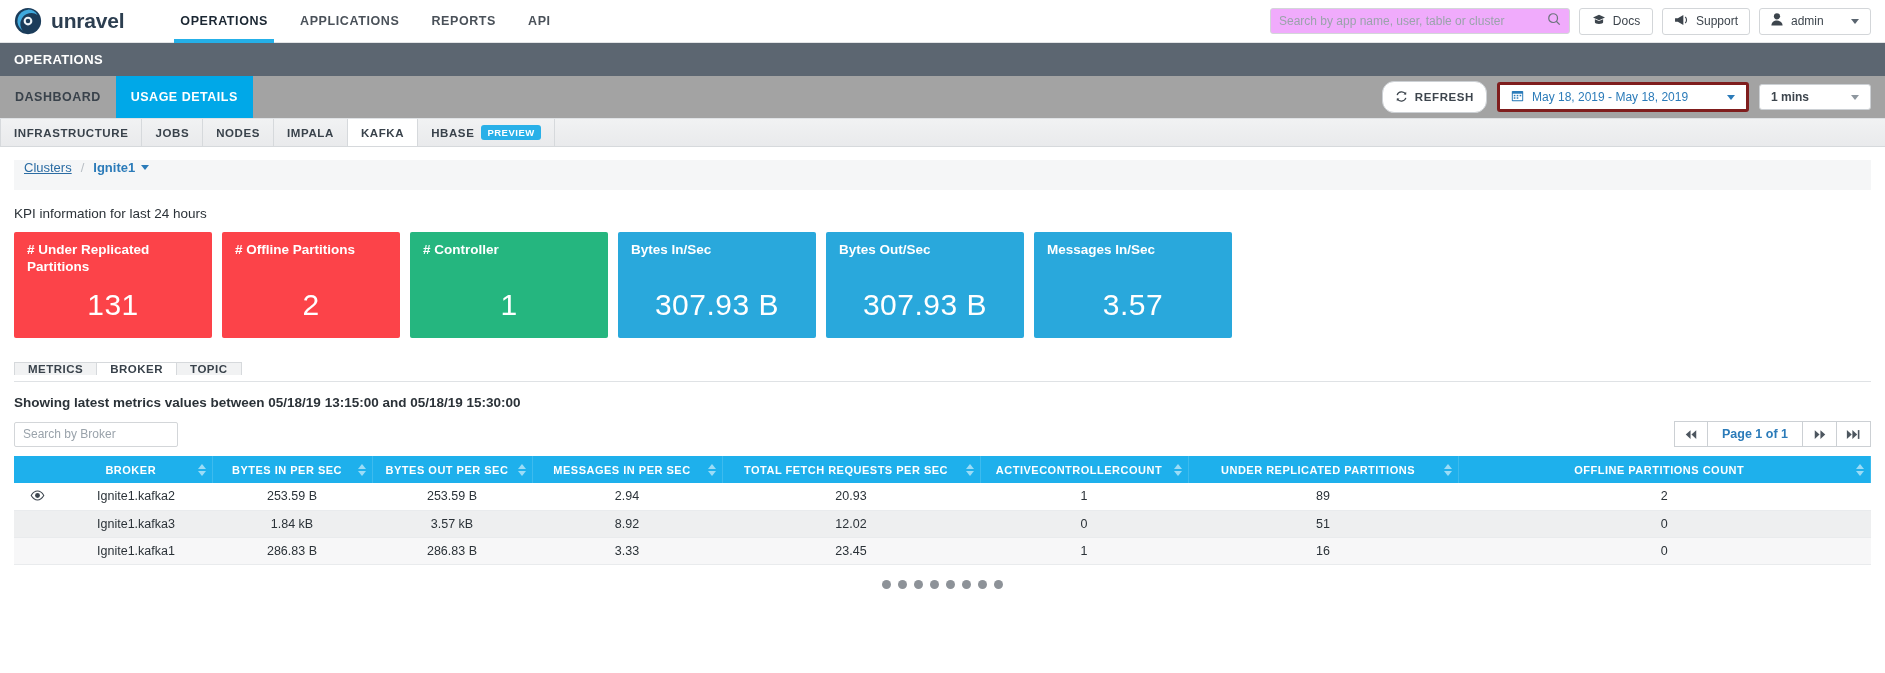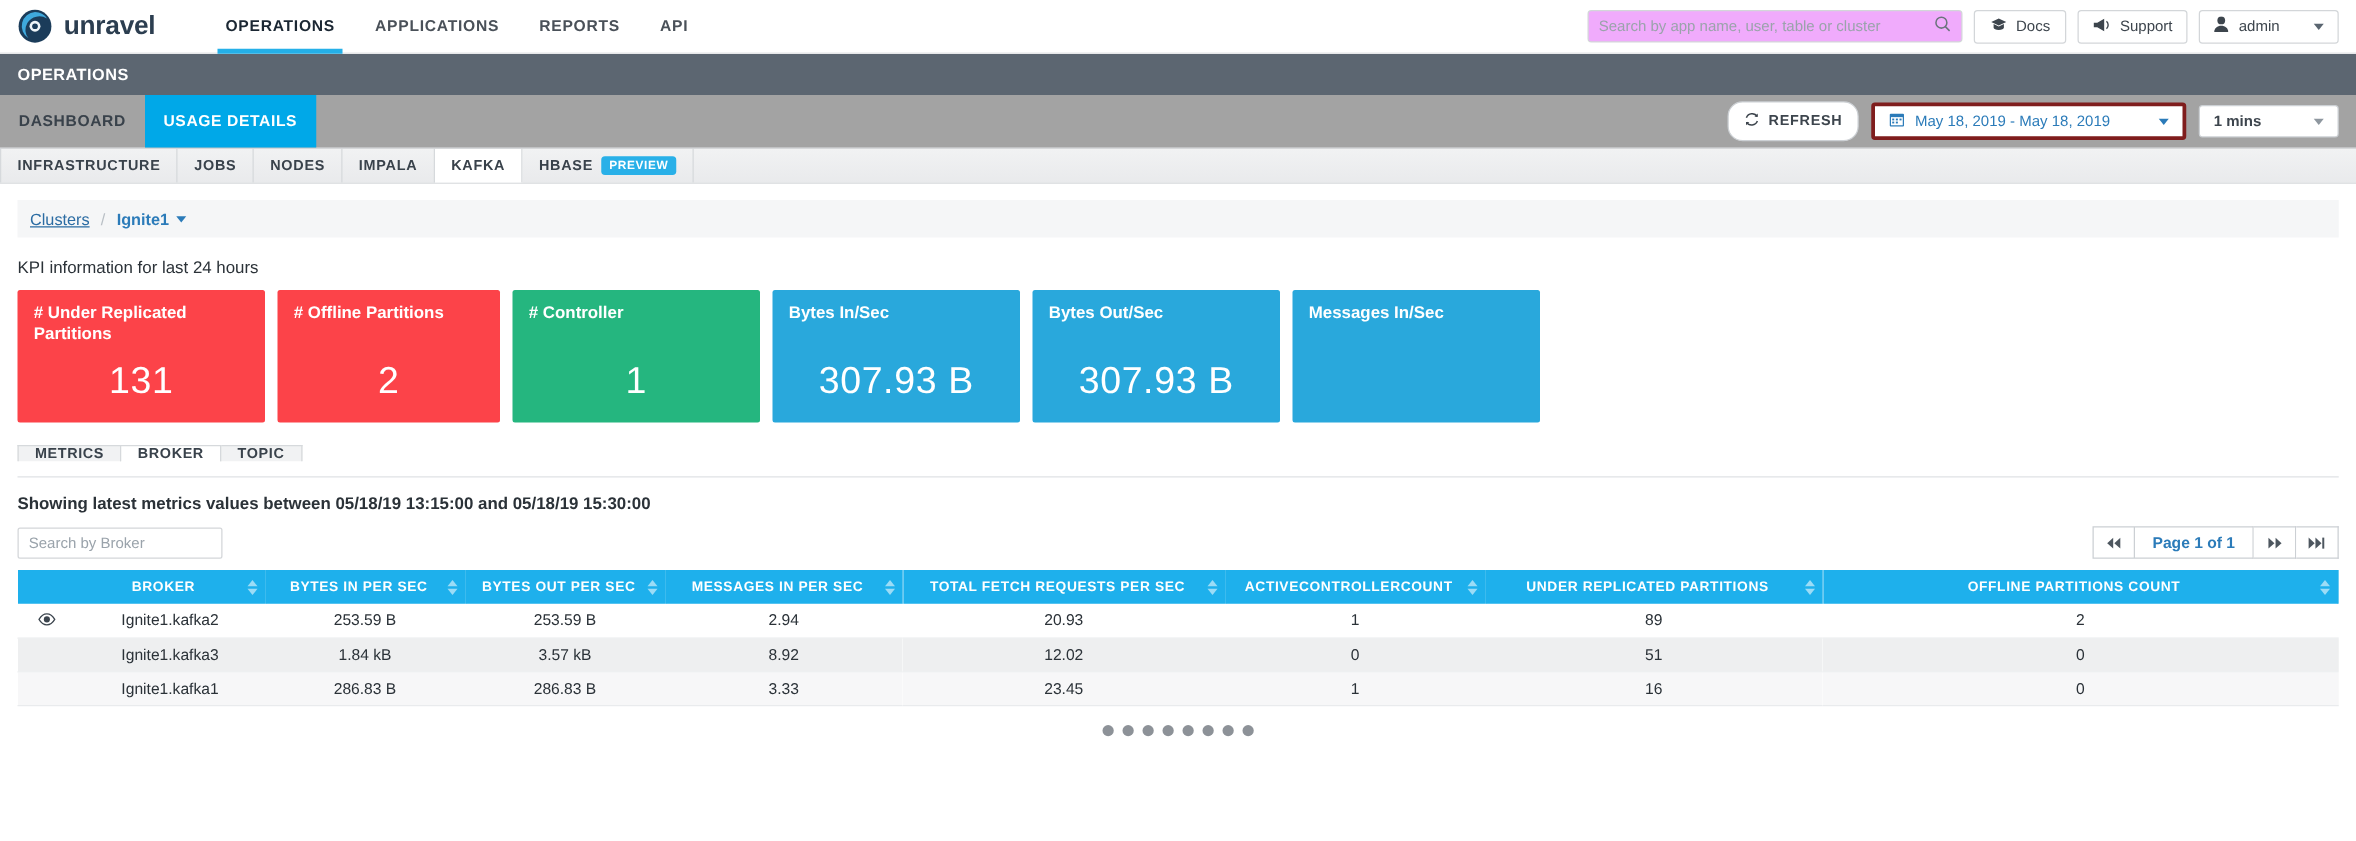--- a/index.html
+++ b/index.html
@@ -152,21 +152,21 @@
     background: #29b0e8; color: #fff;
     font-size: 9.5px; font-weight: 700; letter-spacing: 0.5px;
     padding: 2px 6px; border-radius: 3px;
   }
 
   
   .content { padding: 0 14px; }
   .breadcrumb {
     height: 30px; margin-top: 13px;
     background: #f5f6f7;
-    display: flex; align-items: center; gap: 9px;
+    display: flex; align-items: flex-start; gap: 9px;
     padding: 0 10px;
     font-size: 13px;
   }
   .bc-link { color: #2b6ca3; text-decoration: underline; cursor: pointer; font-weight: 500; }
   .bc-sep { color: #b9bfc5; }
   .bc-current { color: #2b7bb9; font-weight: 600; cursor: pointer; display:flex; align-items:center; gap:6px; }
   .bc-current .caret-dn { border-top-color: #2b7bb9; }
 
   .kpi-title {
     margin-top: 16px; margin-bottom: 11px;
@@ -188,21 +188,21 @@
     font-size: 30px; font-weight: 300;
     text-align: center; margin-top: auto; margin-bottom: 16px;
     letter-spacing: 0.5px;
   }
   .kpi-card.w1 { width: 198px; }
   .kpi-card.w2 { width: 178px; }
 
   
   .metricstabs {
     margin-top: 18px;
-    display: flex; align-items: flex-start;
+    display: flex; align-items: center;
     height: 26px;
     border-bottom: 1px solid #dfe2e5;
   }
   .mtab {
     display: flex; align-items: center;
     padding: 0 13px;
     font-size: 11.5px; font-weight: 600; letter-spacing: 0.5px;
     color: #39424b; cursor: pointer;
     background: #f1f2f3;
     border: 1px solid #d6d9dc; border-bottom: none;
@@ -446,20 +446,21 @@
     <div class="kpi-card w1" style="background:#29a8dc">
       <div class="kpi-label">Bytes In/Sec</div>
       <div class="kpi-value">307.93 B</div>
     </div>
     <div class="kpi-card w1" style="background:#29a8dc">
       <div class="kpi-label">Bytes Out/Sec</div>
       <div class="kpi-value">307.93 B</div>
     </div>
     <div class="kpi-card w1" style="background:#29a8dc">
       <div class="kpi-label">Messages In/Sec</div>
+      <div class="kpi-value">3.57</div>
     </div>
   </div>
 
   <div class="metricstabs">
     <div class="mtab">METRICS</div>
     <div class="mtab active">BROKER</div>
     <div class="mtab">TOPIC</div>
   </div>
 
   <div class="showing-line">Showing latest metrics values between 05/18/19 13:15:00 and 05/18/19 15:30:00</div>

